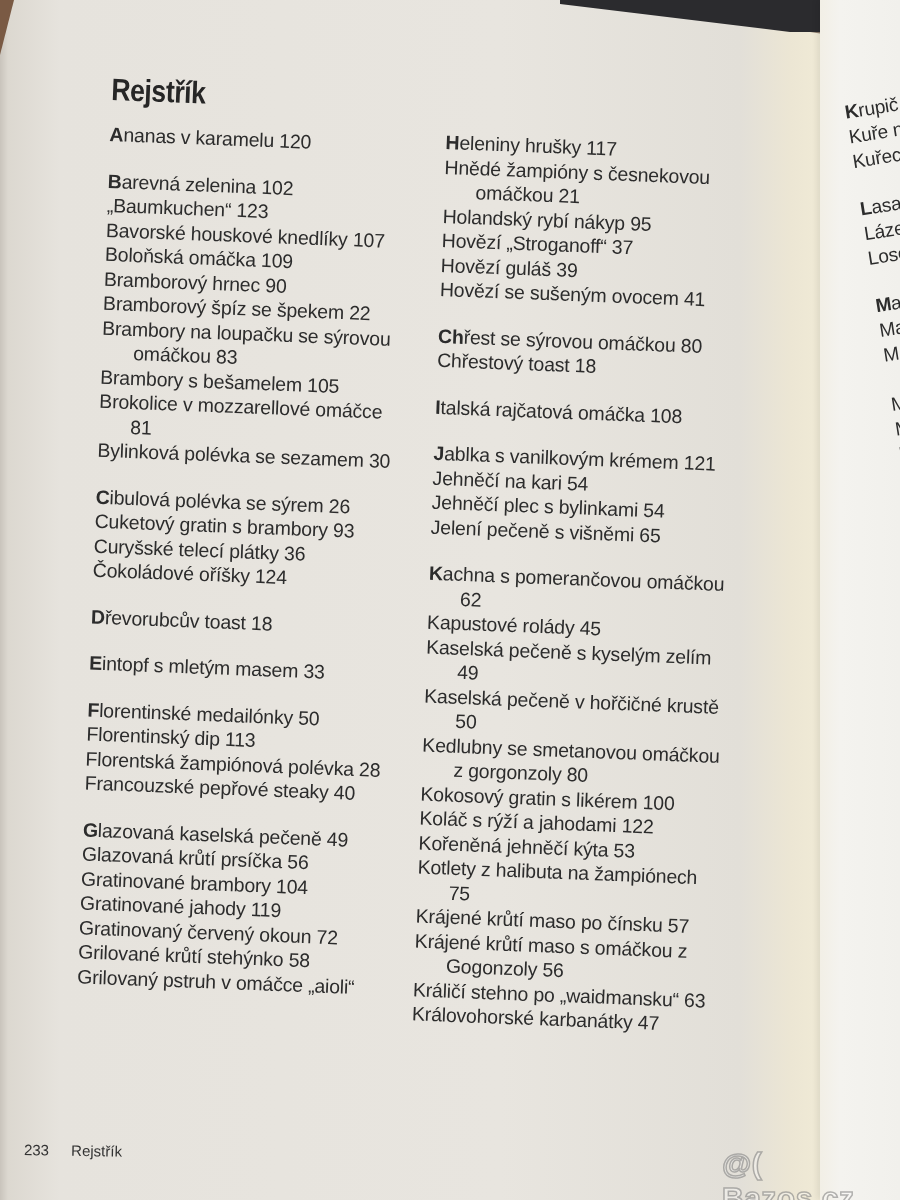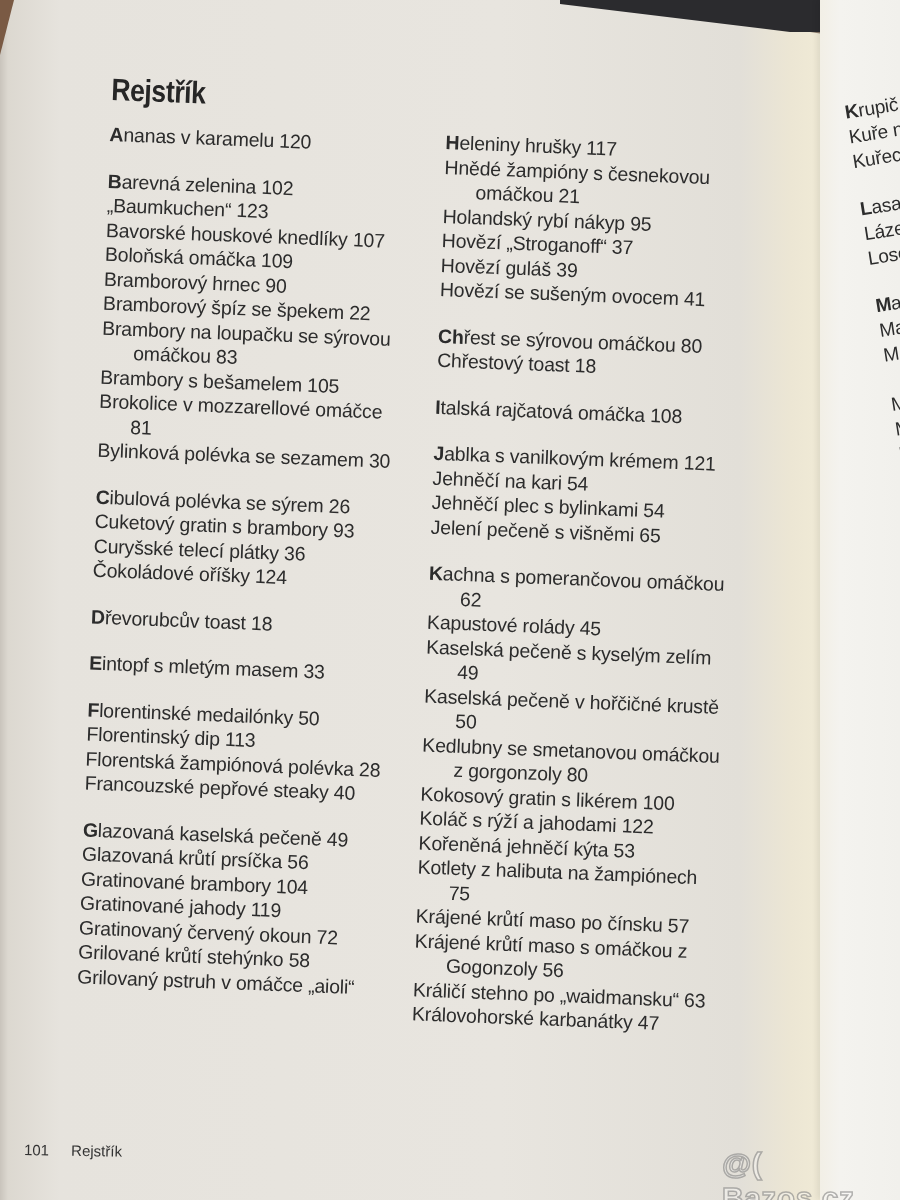--- a/index.html
+++ b/index.html
@@ -176,17 +176,17 @@
         <div class="entry"><span>Mandl</span></div>
         <div class="entry"><span>Marme</span><span class="cont">125</span></div>
         <div class="entry"><span>Marme</span></div>
         <div class="entry"><span>Mexic</span></div>
         <div class="entry"><span>Mouss</span></div>
       </div>
     </div>
 </div>
 
 <div class="footer">
-  <span>101</span>
+  <span>233</span>
   <span>Rejstřík</span>
 </div>
 
 <div class="watermark">@( Bazos.cz</div>
 
 </body></html>

